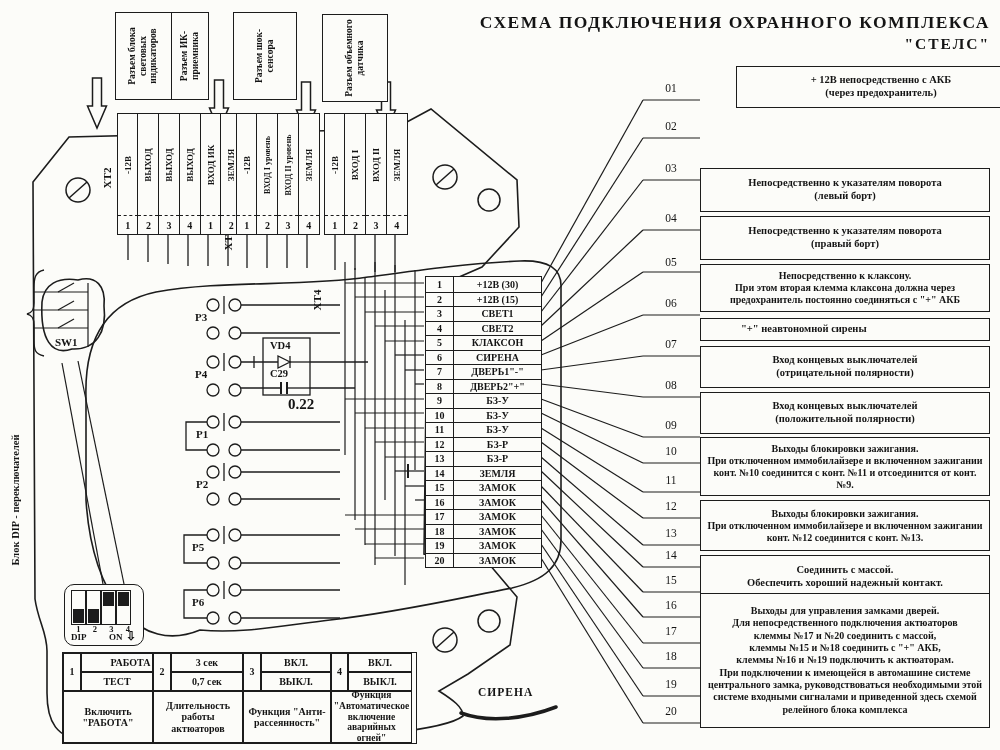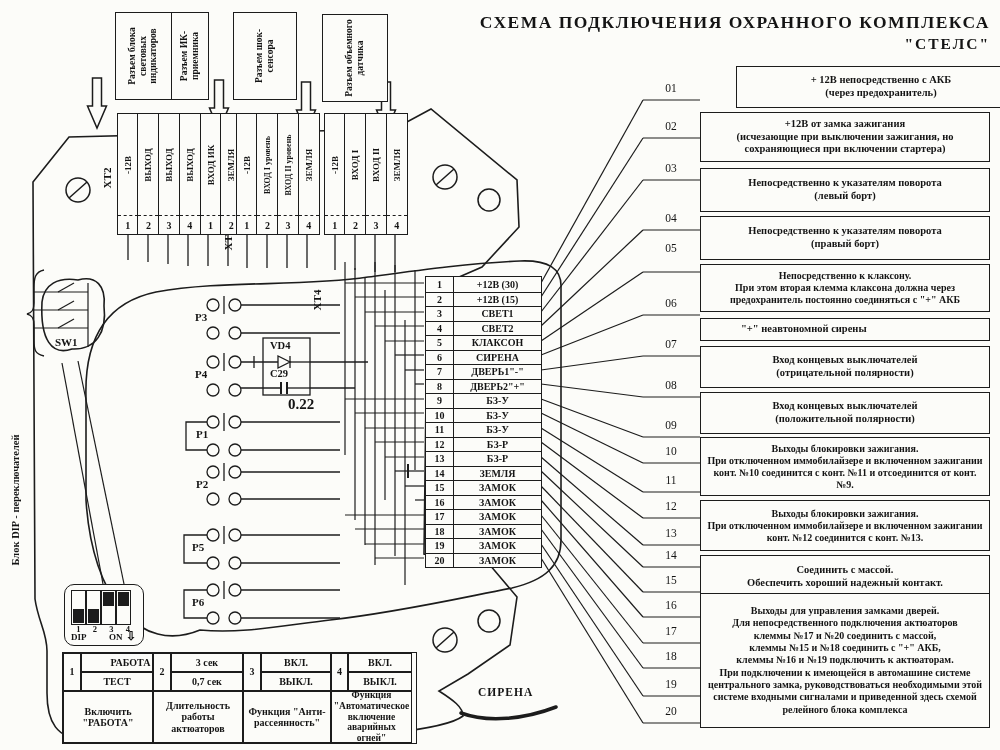--- a/index.html
+++ b/index.html
@@ -489,41 +489,39 @@
     <div class="mrow">
         <div class="mnum">20</div>
         <div class="mlab">ЗАМОК</div>
       </div>
   </div>
 
   <div class="abs termnum" style="left:652px;top:82px;">01</div>
   <div class="abs termnum" style="left:652px;top:120px;">02</div>
   <div class="abs termnum" style="left:652px;top:162px;">03</div>
   <div class="abs termnum" style="left:652px;top:212px;">04</div>
-  <div class="abs termnum" style="left:652px;top:242px;">05</div>
+  <div class="abs termnum" style="left:652px;top:256px;">05</div>
   <div class="abs termnum" style="left:652px;top:297px;">06</div>
   <div class="abs termnum" style="left:652px;top:338px;">07</div>
   <div class="abs termnum" style="left:652px;top:379px;">08</div>
   <div class="abs termnum" style="left:652px;top:419px;">09</div>
   <div class="abs termnum" style="left:652px;top:445px;">10</div>
   <div class="abs termnum" style="left:652px;top:474px;">11</div>
   <div class="abs termnum" style="left:652px;top:500px;">12</div>
   <div class="abs termnum" style="left:652px;top:527px;">13</div>
   <div class="abs termnum" style="left:652px;top:549px;">14</div>
   <div class="abs termnum" style="left:652px;top:574px;">15</div>
   <div class="abs termnum" style="left:652px;top:599px;">16</div>
   <div class="abs termnum" style="left:652px;top:625px;">17</div>
   <div class="abs termnum" style="left:652px;top:650px;">18</div>
   <div class="abs termnum" style="left:652px;top:678px;">19</div>
   <div class="abs termnum" style="left:652px;top:705px;">20</div>
 
   <div class="abs descbox" style="top:66px;height:42px;margin-left:36px;">+ 12В непосредственно с АКБ
 (через предохранитель)</div>
-  <div class="abs descbox" style="top:112px;height:50px;">+12В от замка зажигания
-(исчезающие при выключении зажигания, но сохраняющиеся при включении стартера)</div>
   <div class="abs descbox" style="top:168px;height:44px;">Непосредственно к указателям поворота
 (левый борт)</div>
   <div class="abs descbox" style="top:216px;height:44px;">Непосредственно к указателям поворота
 (правый борт)</div>
   <div class="abs descbox" style="top:264px;height:48px;font-size:10px;">Непосредственно к клаксону.
 При этом вторая клемма клаксона должна через предохранитель постоянно соединяться с "+" АКБ</div>
   <div class="abs descbox" style="top:318px;height:23px;justify-content:flex-start;text-align:left;padding-left:40px;">"+" неавтономной сирены</div>
   <div class="abs descbox" style="top:346px;height:42px;">Вход концевых выключателей
 (отрицательной полярности)</div>
   <div class="abs descbox" style="top:392px;height:42px;">Вход концевых выключателей

